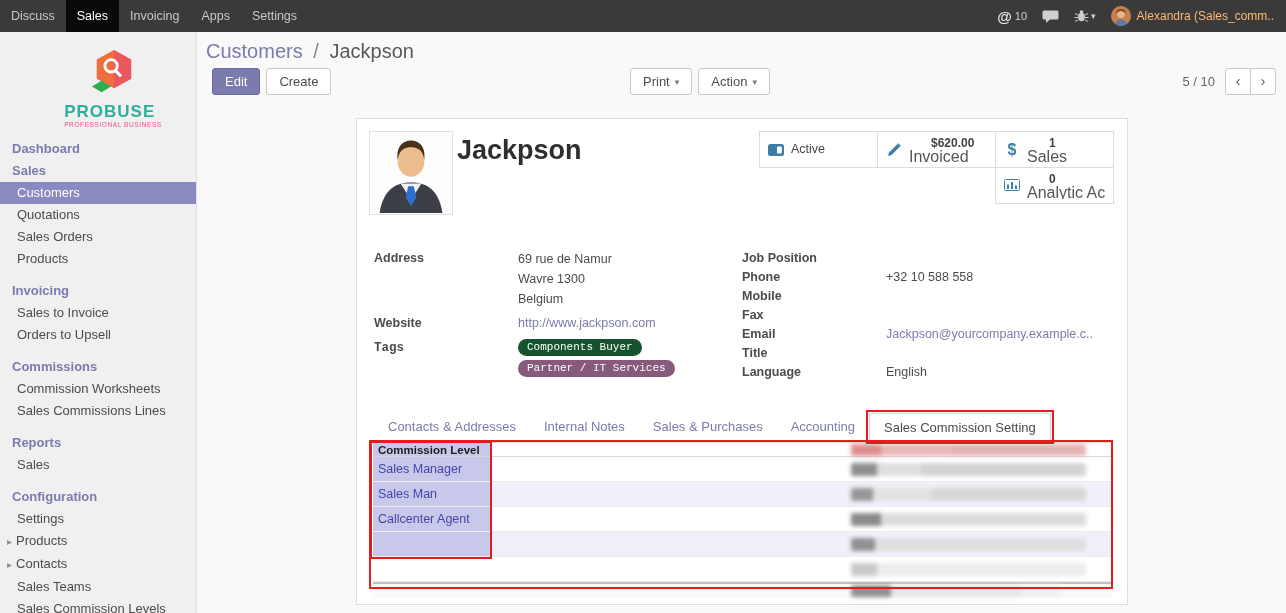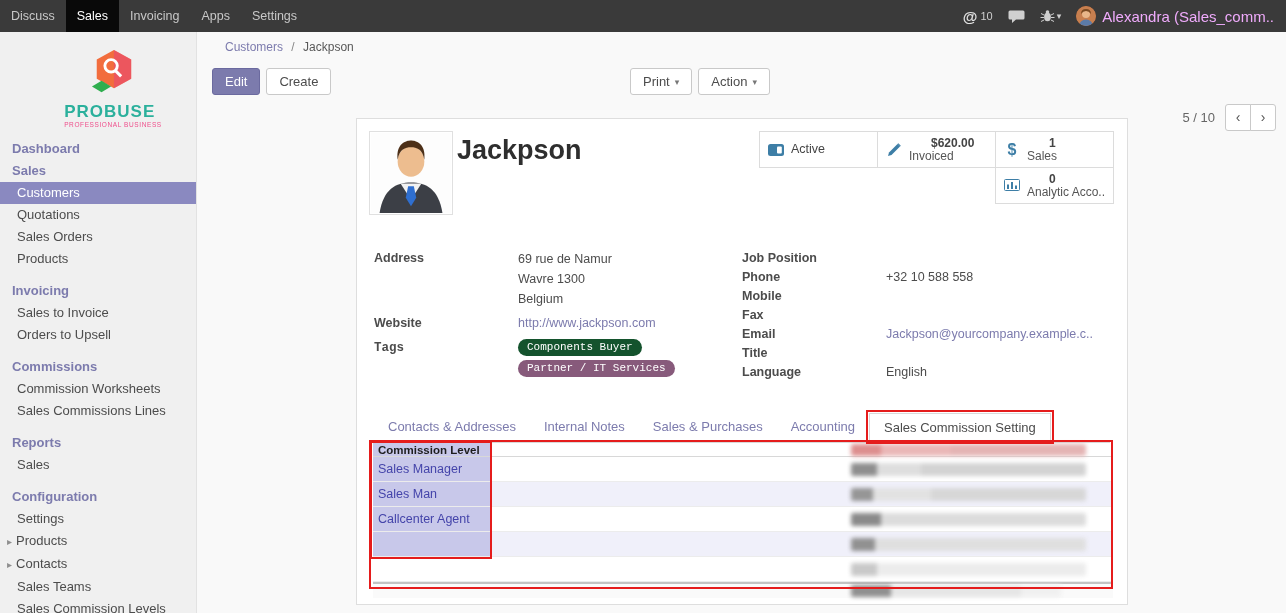--- a/index.html
+++ b/index.html
@@ -13,63 +13,63 @@
   .topbar .menus .menu-item { color:#c8c8c8; font-size:12.5px; line-height:32px; padding:0 11px; cursor:pointer; text-decoration:none; }
   .topbar .menus .menu-item.active { background:#090909; color:#ffffff; }
   .topbar .right { display:flex; align-items:center; gap:15px; margin-right:12px; color:#d5d5d5; font-size:12px; }
   .mention { display:flex; align-items:center; gap:3px; }
   .mention .at { font-size:15px; font-weight:bold; color:#e2e2e2; }
   .mention .cnt { font-size:11px; color:#cfcfcf; }
   .tb-icon { display:inline-flex; align-items:center; }
   .caret { font-size:9px; color:#cfcfcf; margin-left:2px; }
   .userbox { display:flex; align-items:center; gap:6px; }
   .user-avatar { width:20px; height:20px; border-radius:50%; overflow:hidden; background:#b66a3f; flex:0 0 auto; }
-  .user-name { color:#f0abfc; font-size:15px; white-space:nowrap; }
+  .user-name { color:#fdba74; font-size:12px; white-space:nowrap; }
 
   
   .sidebar { position:absolute; top:32px; left:0; bottom:0; width:197px; background:#f0f0f0; border-right:1px solid #e2e2e2; z-index:10; }
   .logo { display:flex; align-items:center; gap:5px; margin:16px 0 10px 30px; cursor:pointer;flex-direction:column; }
   .logo-title { color:#2bb09c; font-weight:bold; font-size:17px; letter-spacing:1px; line-height:18px; }
   .logo-sub { color:#ef4e8b; font-size:6.5px; letter-spacing:0.6px; }
   .snav { margin-top:2px; }
   .snav .sec { display:block; color:#7c7bad; font-weight:bold; font-size:13px; line-height:22px; padding-left:12px; cursor:pointer; }
   .snav .sec.gap { margin-top:10px; }
   .snav .item { display:block; color:#4c4c4c; font-size:13px; line-height:22px; padding-left:17px; cursor:pointer; white-space:nowrap; }
   .snav .item.active { background:#8a89c0; color:#ffffff; }
   .snav .item .exp { color:#8f8f8f; font-size:10px; margin-right:4px; margin-left:-10px; }
 
   
   .main { position:absolute; top:32px; left:197px; right:0; bottom:0; background:#f9f9f9; }
-  .breadcrumb { position:absolute; left:28px; top:8px; font-size:12px; }
+  .breadcrumb { position:absolute; left:9px; top:8px; font-size:20px; }
   .breadcrumb .bc-parent { color:#7c7bad; cursor:pointer; }
   .breadcrumb .bc-sep { color:#888; margin:0 5px; }
   .breadcrumb .bc-current { color:#585858; }
 
   .cp-left { position:absolute; left:15px; top:36px; display:flex; gap:6px; }
   .btn { display:inline-flex; align-items:center; gap:5px; height:27px; padding:0 12px; font-size:13px; border-radius:3px; border:1px solid #c9c9c9; background:#fff; color:#4c4c4c; cursor:pointer; }
   .btn.primary { background:#7c7bad; border-color:#6b6a9f; color:#fff; }
   .btn .dd-caret { font-size:9px; color:#777; }
   .cp-center { position:absolute; left:433px; top:36px; display:flex; gap:6px; }
-  .cp-right { position:absolute; right:10px; top:36px; display:flex; align-items:center;margin-top:36px; }
+  .cp-right { position:absolute; right:10px; top:36px; display:flex; align-items:center; }
   .pager-text { color:#666; font-size:13px; margin-right:10px; }
   .pager-btn { width:26px; height:27px; background:#fff; border:1px solid #c9c9c9; color:#555; font-size:14px; line-height:25px; text-align:center; cursor:pointer; }
   .pager-btn.prev { border-radius:3px 0 0 3px; }
   .pager-btn.next { border-radius:0 3px 3px 0; margin-left:-1px; }
 
   
   .card { position:absolute; left:159px; top:86px; width:772px; height:487px; background:#fff; border:1px solid #dedede; }
   .avatar { position:absolute; left:12px; top:12px; width:84px; height:84px; border:1px solid #e0e0e0; background:#fff; padding:1px; }
   .rec-title { position:absolute; left:100px; top:16px; font-size:27px; font-weight:bold; color:#2e2e2e; }
 
   .stats { position:absolute; top:13px; right:13px; width:358px; display:flex; flex-wrap:wrap; justify-content:flex-end; }
   .stat { width:119px; height:37px; border:1px solid #dcdcdc; background:#fff; display:flex; align-items:center; gap:6px; padding:2px 7px; margin-left:-1px; margin-top:-1px; cursor:pointer; }
   .stat .sicon { flex:0 0 auto; display:flex; align-items:center; justify-content:center; width:18px; color:#3d7ea6; font-weight:bold; font-size:16px; }
   .stat .stxt { display:flex; flex-direction:column; line-height:13px; overflow:hidden; }
   .stat .sval { font-size:12px; font-weight:bold; color:#444; white-space:nowrap;margin-left:22px; }
-  .stat .slab { font-size:12px; color:#555; white-space:nowrap; }
+  .stat .slab { font-size:16px; color:#555; white-space:nowrap; }
   .stat .single { font-size:12.5px; color:#444; }
 
   .fields { position:absolute; top:130px; left:17px; right:17px; display:flex; }
   .fcol { flex:1; }
   .frow { display:flex; margin-bottom:3px; }
   .flabel { width:144px; flex:0 0 144px; font-weight:bold; color:#4c4c4c; font-size:12.5px; line-height:18px; }
   .fval { font-size:12.5px; color:#4c4c4c; line-height:18px; min-height:18px; }
   .fval.addr div { line-height:20px; }
   .frow.website { margin-top:5px; }
   .frow.tagsrow { margin-top:7px;font-family:Liberation Mono, monospace; }

